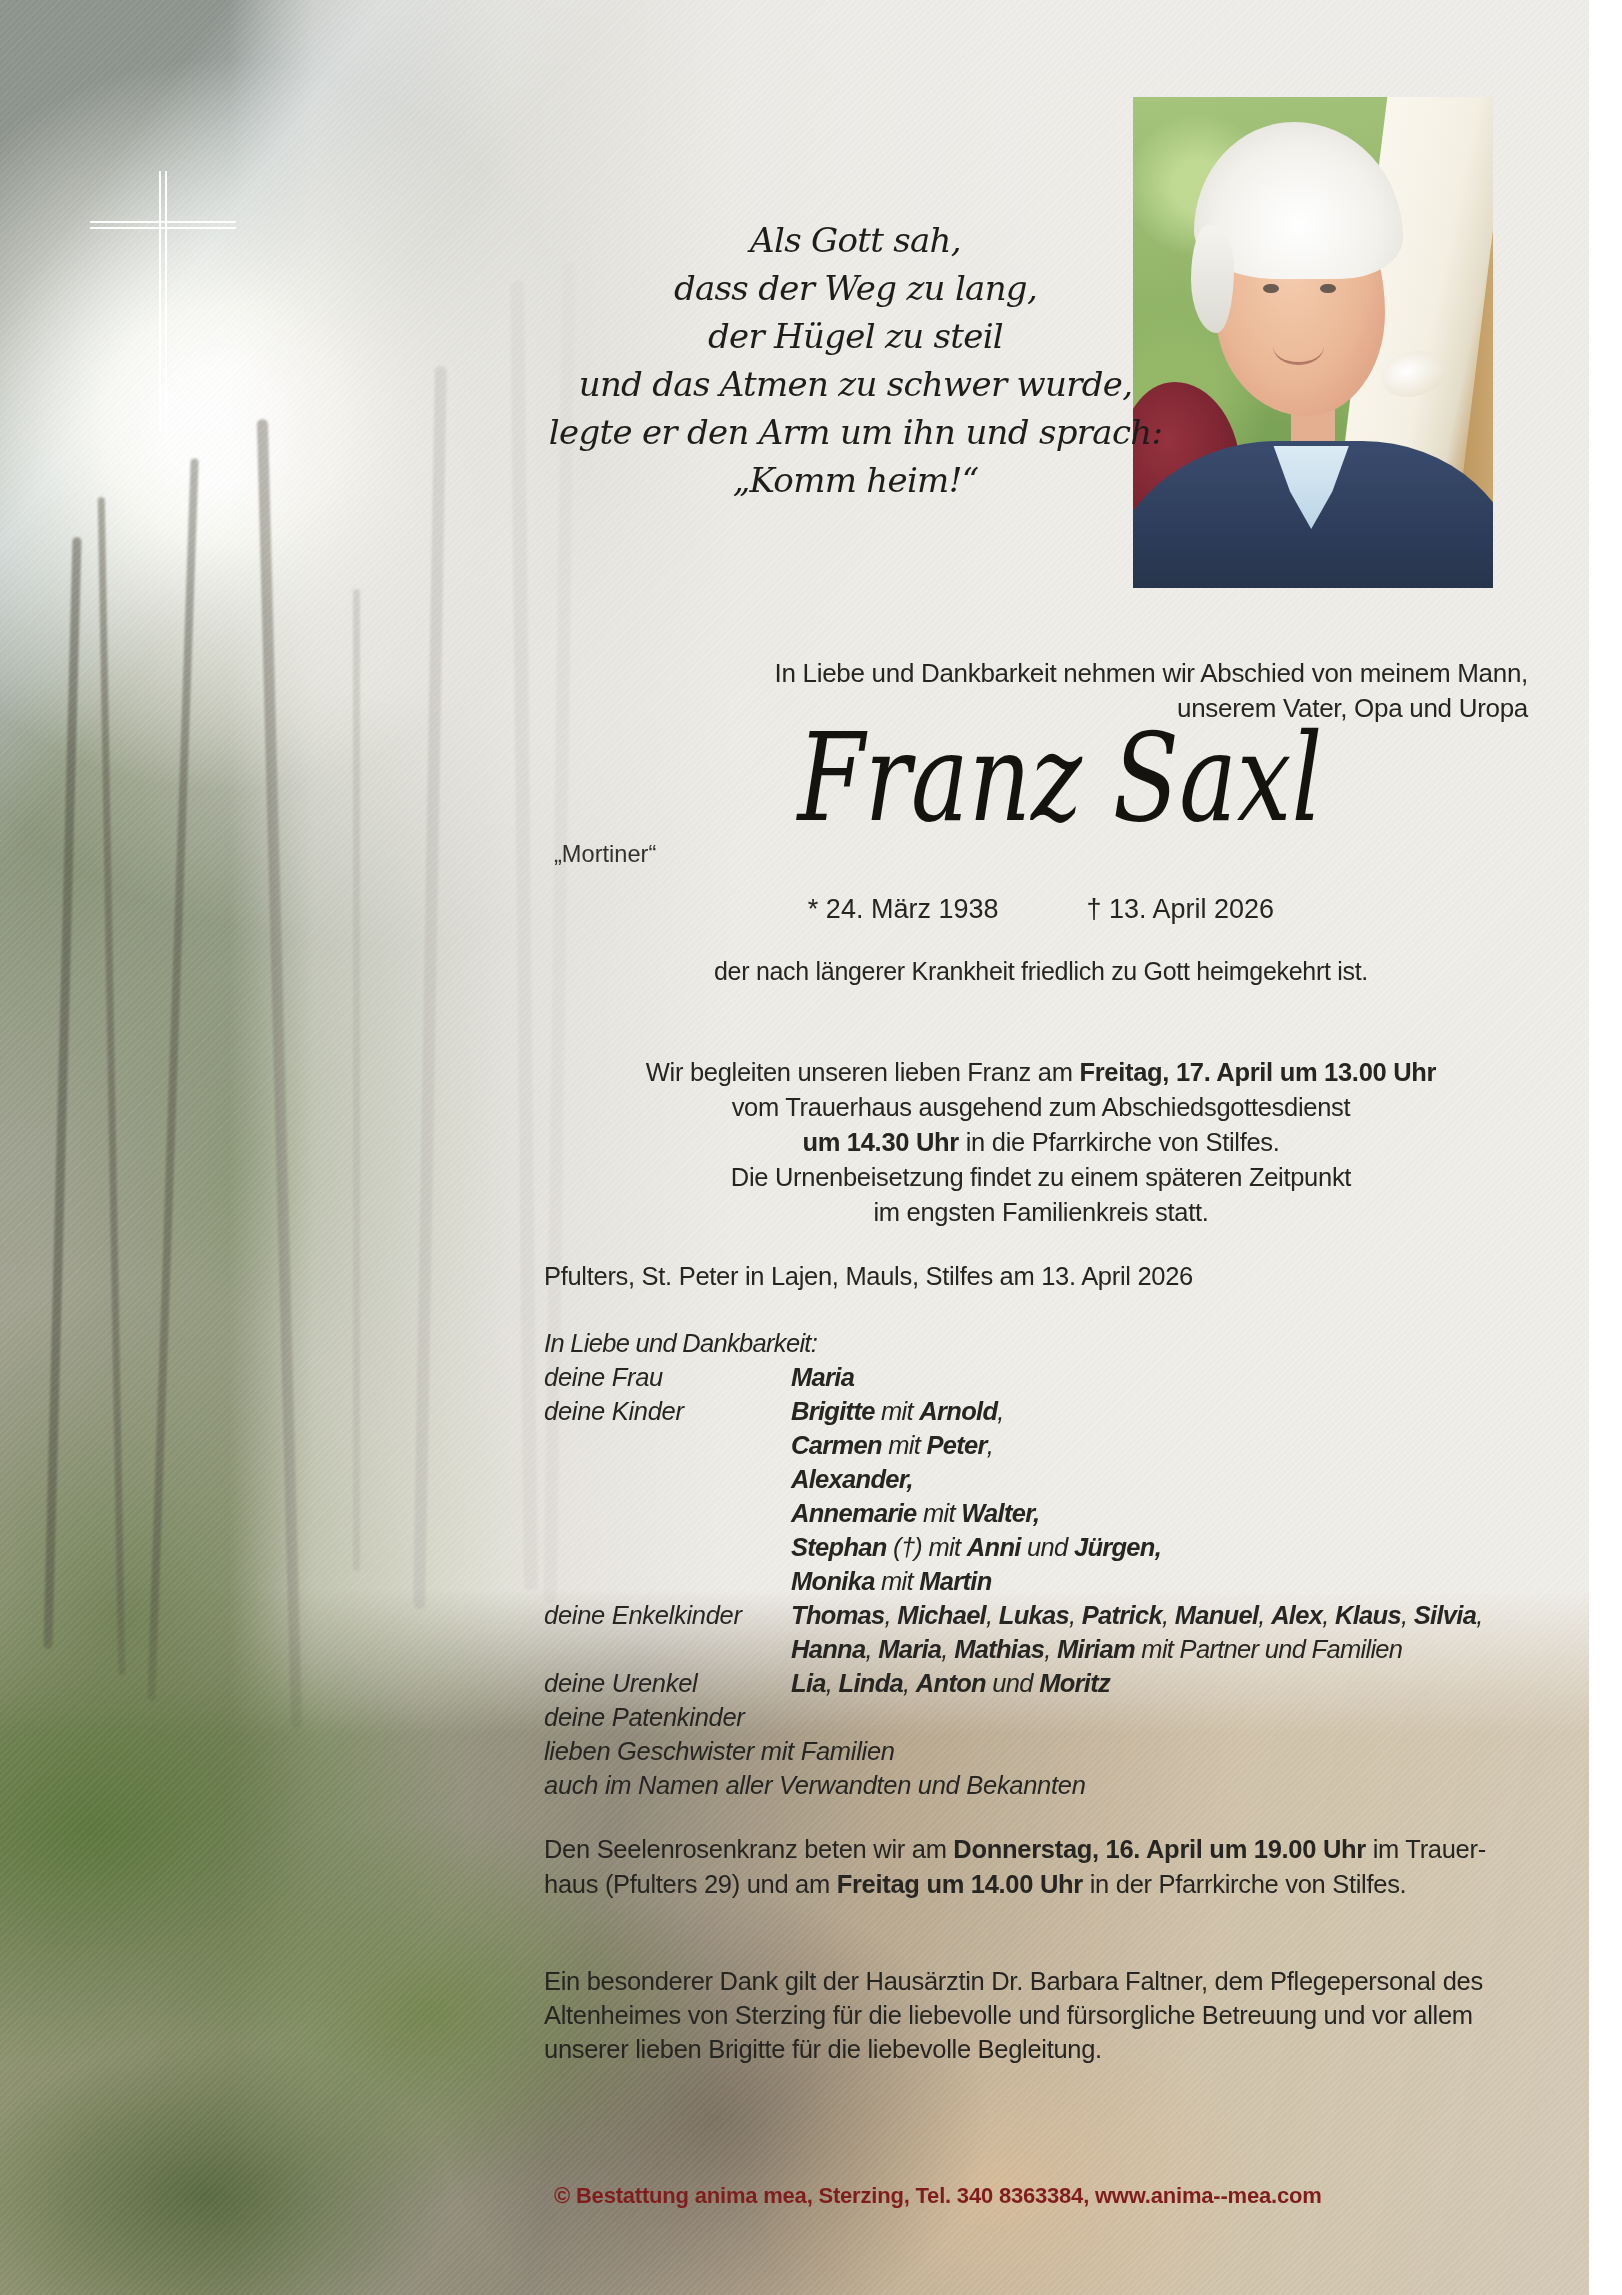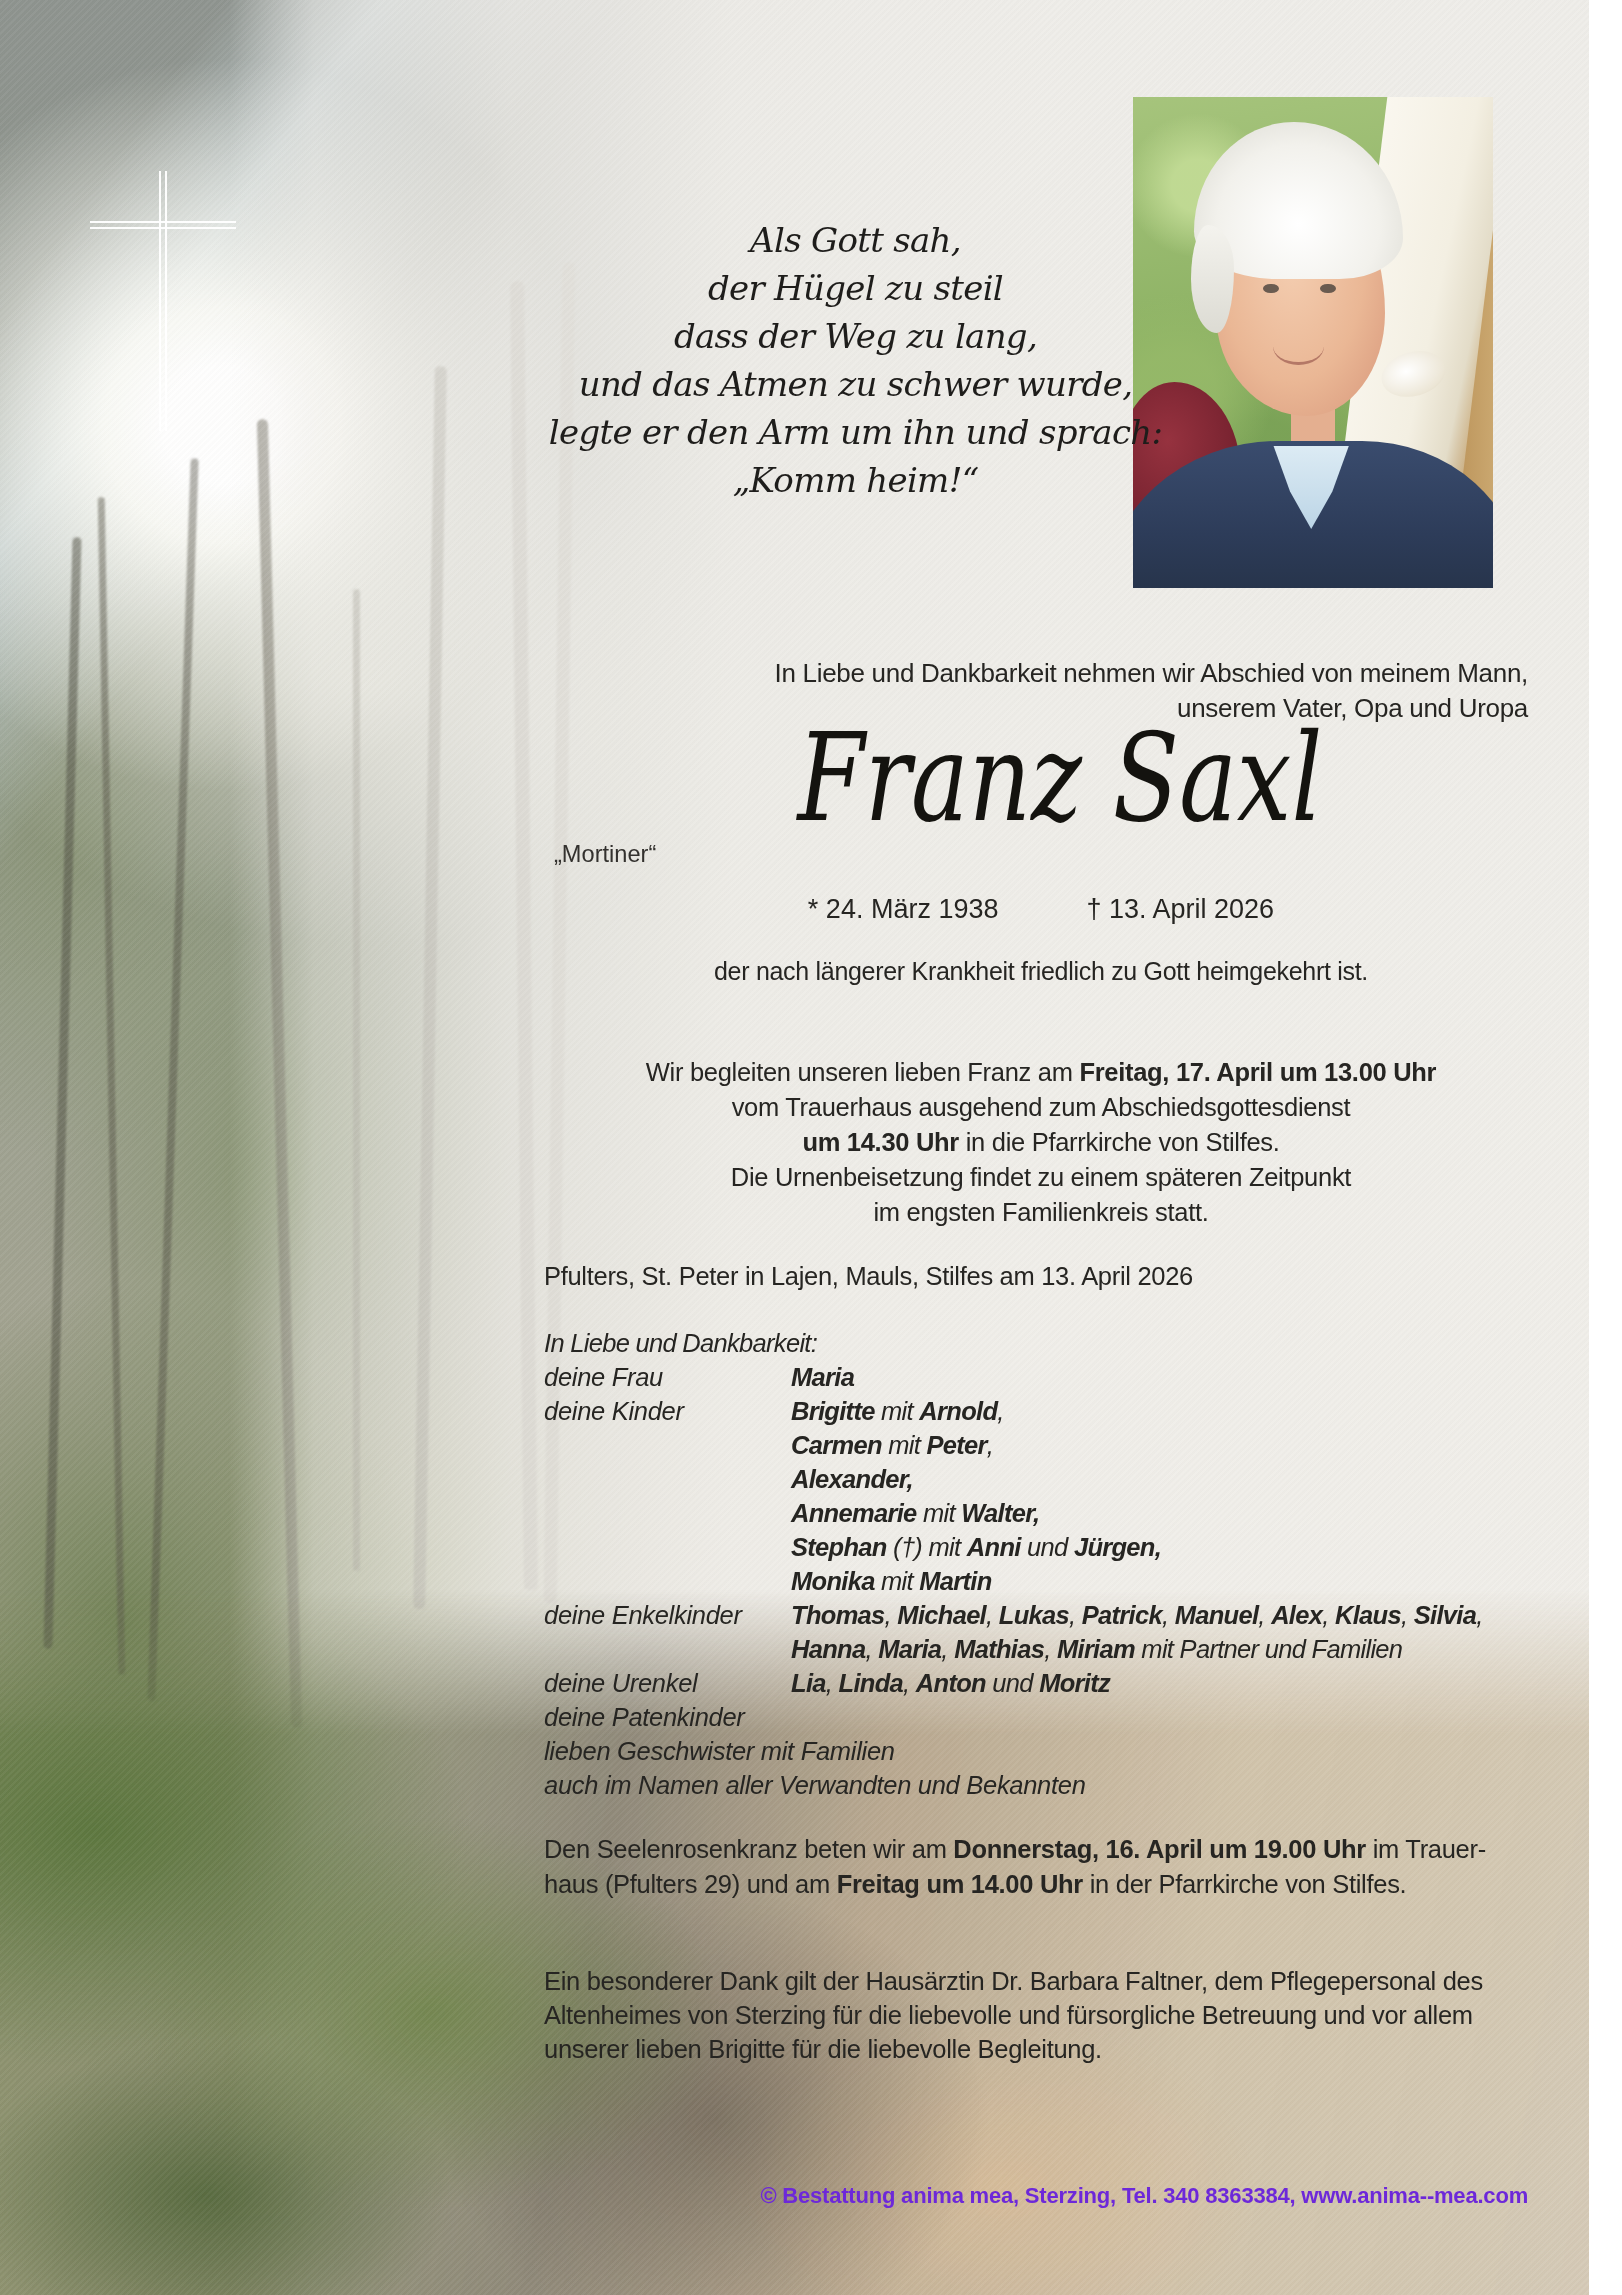--- a/index.html
+++ b/index.html
@@ -92,22 +92,22 @@
   .dates{position:absolute;left:554px;top:894px;width:974px;text-align:center;font-size:27px;}
   .dates span:first-child{margin-right:88px;}
   .deathnote{position:absolute;left:554px;top:957px;width:974px;text-align:center;font-size:25px;letter-spacing:-0.3px;}
   .funeral{position:absolute;left:554px;top:1055px;width:974px;text-align:center;
     font-size:25.5px;line-height:35px;letter-spacing:-0.3px;}
   .places{position:absolute;left:544px;top:1262px;font-size:25.5px;letter-spacing:-0.3px;white-space:nowrap;}
   .family{position:absolute;left:544px;top:1326px;font-size:25.5px;line-height:34px;letter-spacing:-0.7px;white-space:nowrap;font-style:italic;}
   .flbl{display:inline-block;width:247px;white-space:nowrap;letter-spacing:-0.3px;}
   .rosary{position:absolute;left:544px;top:1832px;width:988px;font-size:25.5px;line-height:35px;letter-spacing:-0.3px;white-space:nowrap;}
   .thanks{position:absolute;left:544px;top:1964px;width:995px;font-size:25.5px;line-height:34px;letter-spacing:-0.3px;white-space:nowrap;}
-  .footer{position:absolute;left:554px;top:2183px;width:974px;text-align:right;
-    font-size:22px;font-weight:700;letter-spacing:-0.2px;color:#6d28d9;}
+  .footer{position:absolute;left:554px;top:2183px;width:974px;text-align:left;
+    font-size:22px;font-weight:700;letter-spacing:-0.2px;color:#7f1d1d;}
 </style>
 </head>
 <body>
 
 <div class="page">
 
   <div class="forest"></div>
   <div class="trunk t1"></div>
   <div class="trunk t2"></div>
   <div class="trunk t3"></div>
@@ -137,22 +137,22 @@
     <div class="p-head"></div>
     <div class="p-hair"></div>
     <div class="p-hair-side"></div>
     <div class="p-eye e-l"></div>
     <div class="p-eye e-r"></div>
     <div class="p-smile"></div>
   </div>
 
   <div class="poem">
     <div>Als Gott sah,</div>
+    <div>dass der Weg zu lang,</div>
     <div>der Hügel zu steil</div>
-    <div>dass der Weg zu lang,</div>
     <div>und das Atmen zu schwer wurde,</div>
     <div>legte er den Arm um ihn und sprach:</div>
     <div>„Komm heim!“</div>
   </div>
 
   <div class="intro">
     <div>In Liebe und Dankbarkeit nehmen wir Abschied von meinem Mann,</div>
     <div>unserem Vater, Opa und Uropa</div>
   </div>
 

